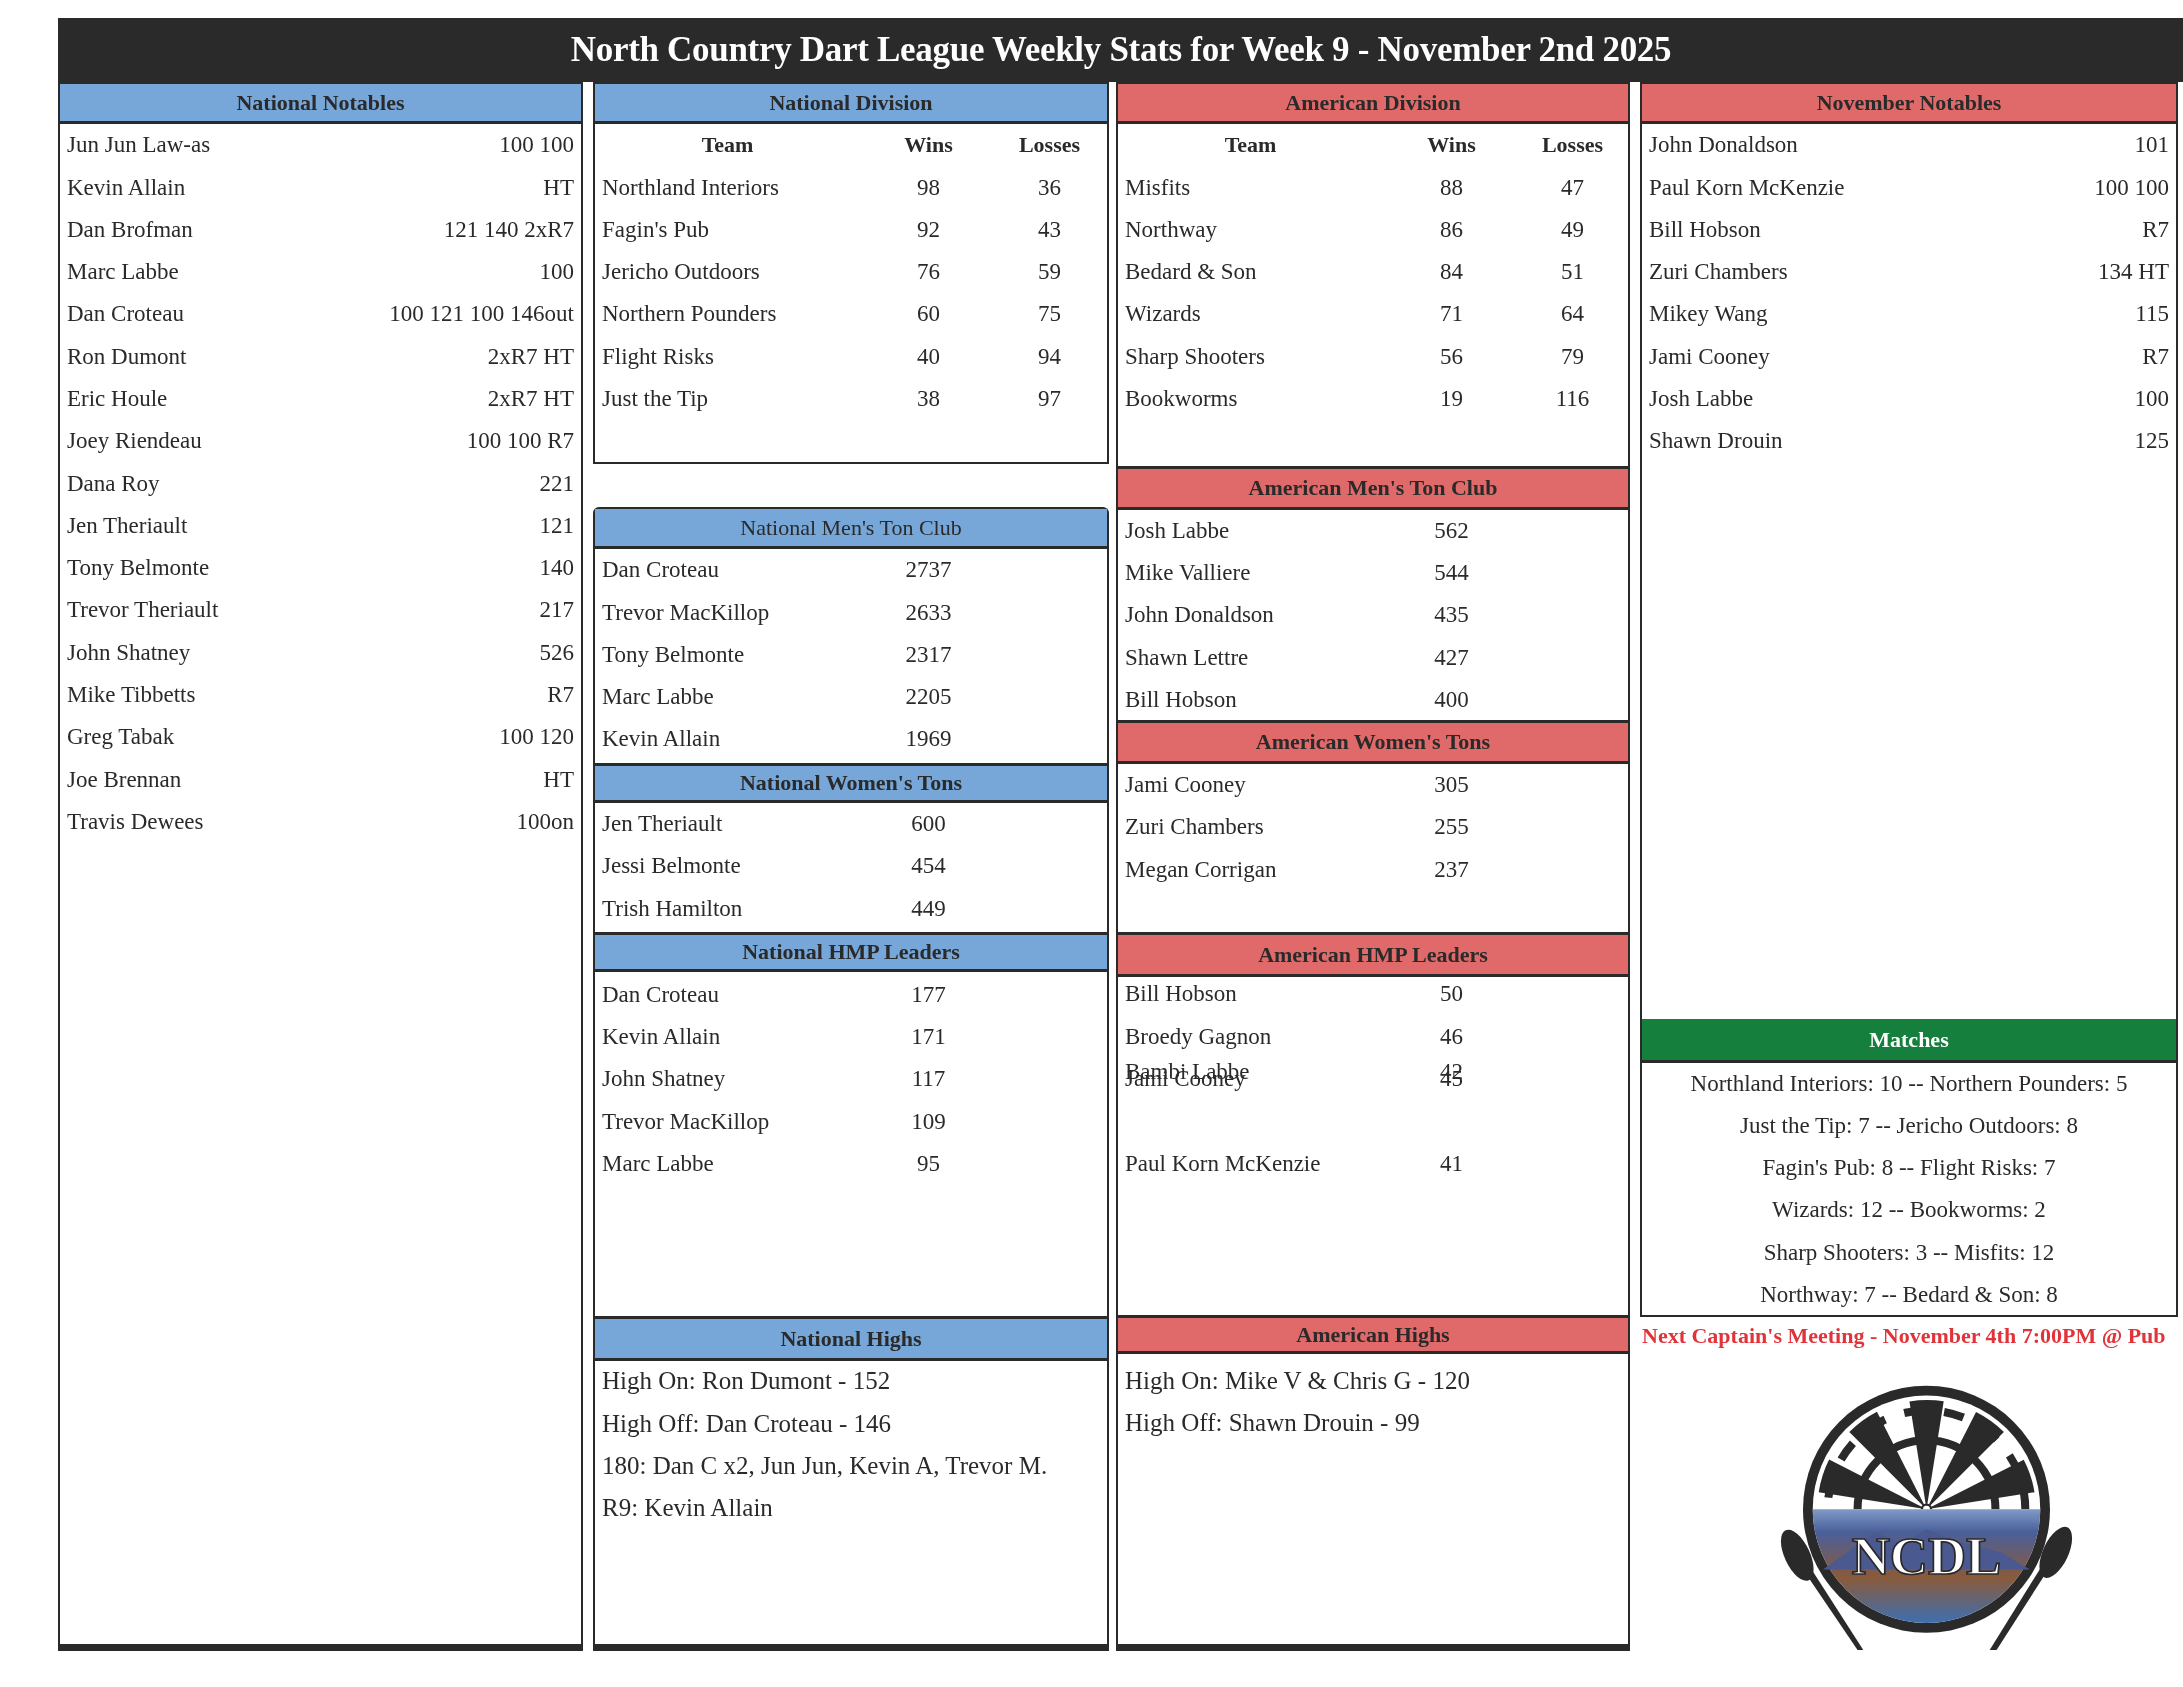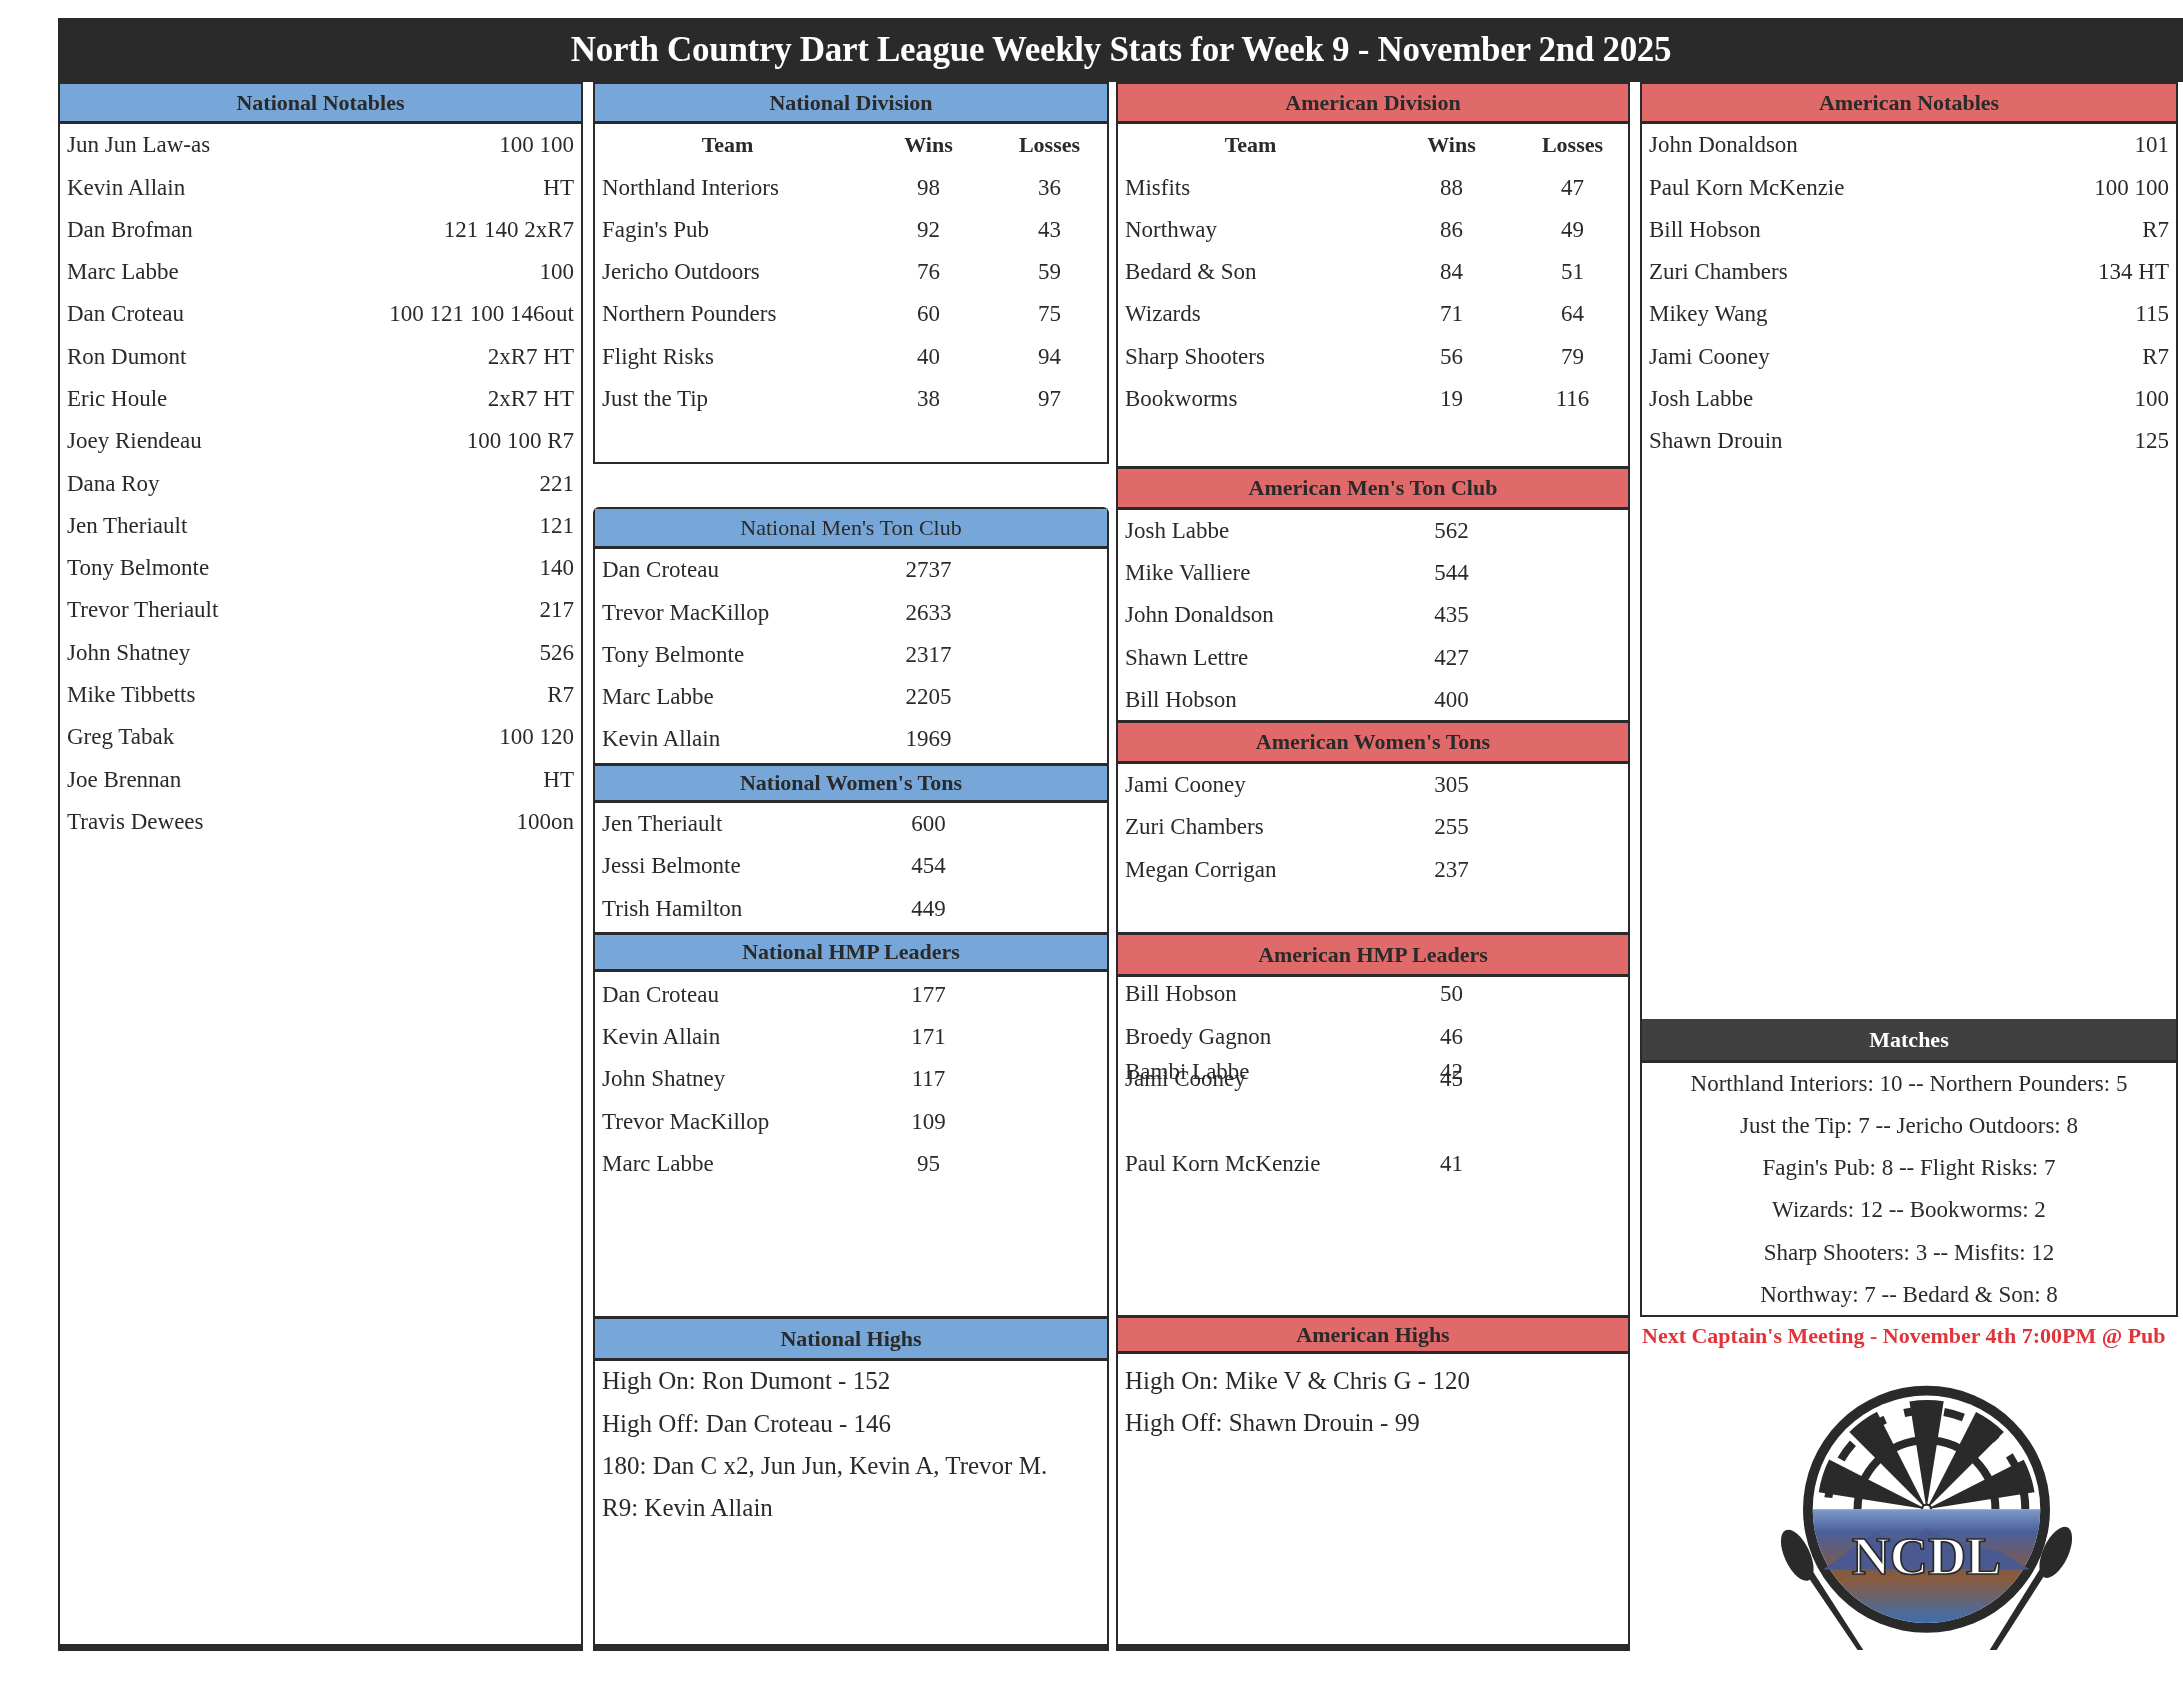--- a/index.html
+++ b/index.html
@@ -9,21 +9,21 @@
                background:#2a2a2a; color:#ffffff; font-weight:bold; font-size:35px;
                display:flex; align-items:center; justify-content:center; letter-spacing:-0.3px; }
   .box { position:absolute; border:2.9px solid #2a2a2a; box-sizing:border-box; background:#fff; }
   .box.open-bottom { border-bottom:none; }
   .hdr { position:absolute; left:0; right:0; height:40px; display:flex; align-items:center;
          justify-content:center; font-weight:bold; font-size:22px; border-bottom:3.5px solid #2a2a2a;
          box-sizing:border-box; }
   .hdr.plain { font-weight:normal; }
   .blue { background:#76a7d8; }
   .red { background:#e06a6a; }
-  .dark { background:#404040; color:#fff; }
+  .dark { background:#15803d; color:#fff; }
   .row { position:absolute; left:0; right:0; height:42px; font-size:23px; display:flex; align-items:center; }
   .row .name { position:absolute; left:7px; white-space:nowrap; }
   .row .val-right { position:absolute; right:7px; white-space:nowrap; }
   .row .c1 { position:absolute; left:7px; white-space:nowrap; }
   .row .c2 { position:absolute; left:299px; width:69px; text-align:center; }
   .row .c3 { position:absolute; left:414px; width:81px; text-align:center; }
   .row.head { font-weight:bold; font-size:22px; }
   .row.head .c1 { left:0; width:265px; text-align:center; }
   .ton .num { position:absolute; left:299px; width:69px; text-align:center; }
   .match { position:absolute; left:0; right:0; height:42px; font-size:23px; display:flex;
@@ -318,21 +318,21 @@
       <span class="num">41</span>
     </div>
 
   <div class="hdr red" style="top:1231px; height:39px; border-top:3.5px solid #2a2a2a;">American Highs</div>
   <div class="high" style="top:1276px">High On: Mike V &amp; Chris G - 120</div>
   <div class="high" style="top:1318px">High Off: Shawn Drouin - 99</div>
 </div>
 <div class="bottom-bar" style="left:1116px; width:514px;"></div>
 
 <div class="box" style="left:1640px; top:82px; width:538px; height:1235px;">
-  <div class="hdr red" style="top:0;">American Notables</div>
+  <div class="hdr red" style="top:0;">November Notables</div>
   <div class="row" style="top:40px">
       <span class="name">John Donaldson</span>
       <span class="val-right">101</span>
     </div>
   <div class="row" style="top:83px">
       <span class="name">Paul Korn McKenzie</span>
       <span class="val-right">100 100</span>
     </div>
   <div class="row" style="top:125px">
       <span class="name">Bill Hobson</span>

